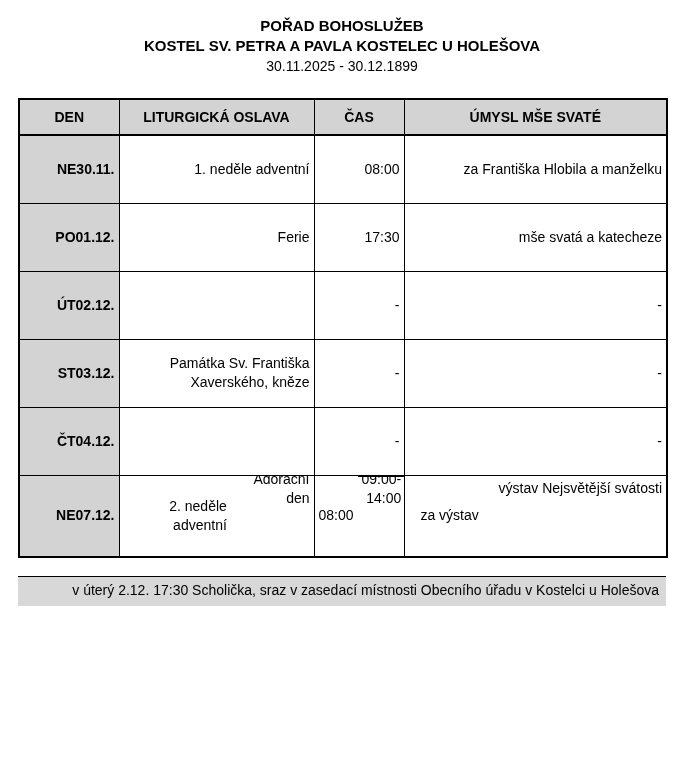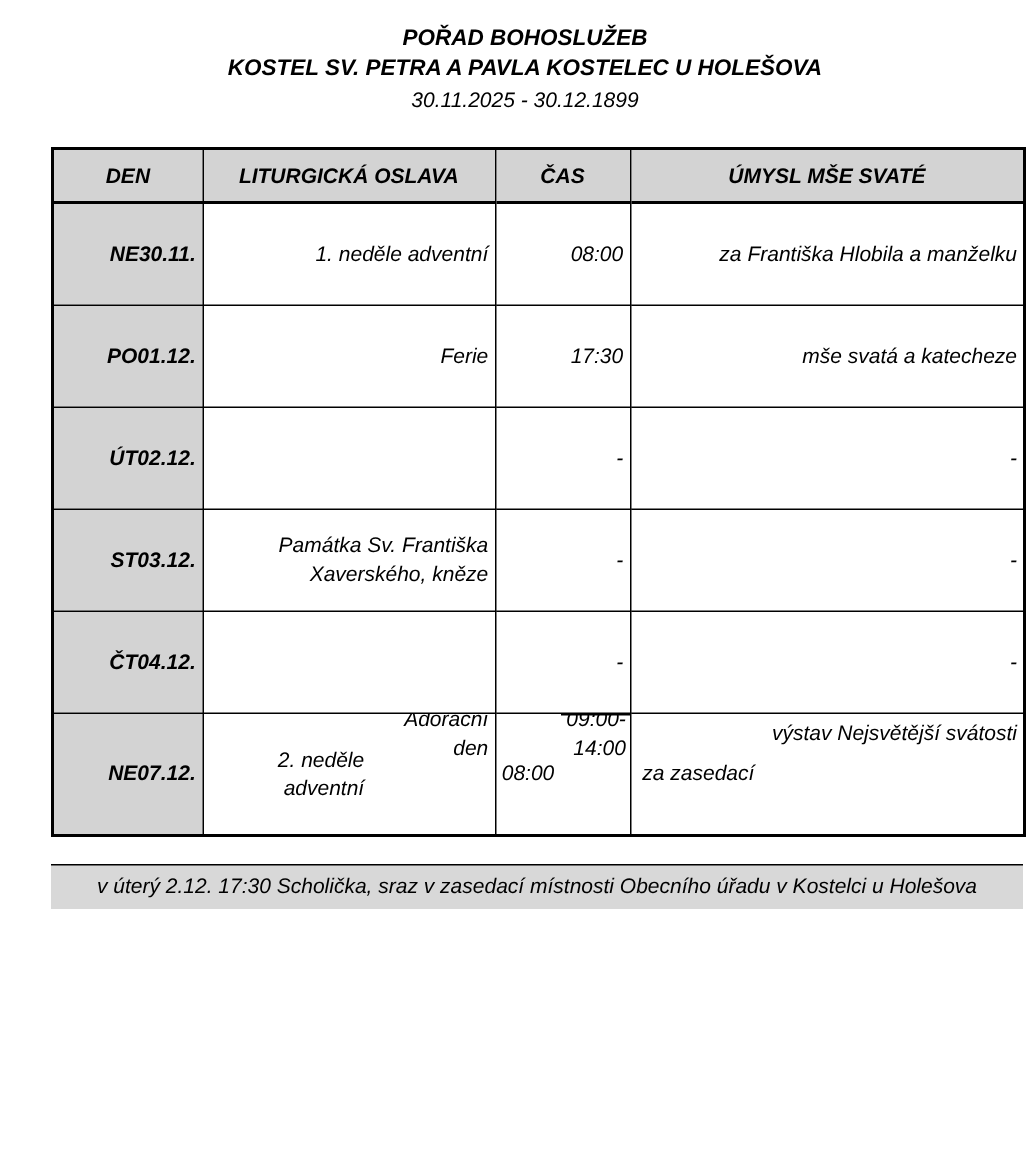--- a/index.html
+++ b/index.html
@@ -5,21 +5,21 @@
   * { box-sizing: border-box; }
   html, body {
     margin: 0;
     padding: 0;
     background: #ffffff;
     width: 684px;
     height: 768px;
     font-family: "Liberation Sans", sans-serif;
     color: #000;
   }
-  .page { padding: 16px 18px 0 34px; font-style: italic; }
+  .page { padding: 16px 18px 0 18px; }
 
   
   .titles { text-align: center; }
   .title-main, .title-sub {
     font-size: 15px;
     font-weight: bold;
     line-height: 20px;
   }
   .title-dates {
     font-size: 14px;
@@ -88,21 +88,21 @@
 
   
   .note {
     width: 648px;
     margin-top: 18px;
     background: var(--note-bg, #d8d8d8);
     border-top: 1px solid #000;
     padding: 4px 7px 6px 7px;
     font-size: 14px;
     line-height: 19px;
-    text-align: center;
+    text-align: right;
   }
 </style>
 </head>
 <body>
 
 <div class="page">
 
   <div class="titles">
     <div class="title-main">POŘAD BOHOSLUŽEB</div>
     <div class="title-sub">KOSTEL SV. PETRA A PAVLA KOSTELEC U HOLEŠOVA</div>
@@ -183,21 +183,21 @@
       </div>
     </td>
     <td class="dual-holder">
       <div class="dual-cell">
         <div class="dual-top">08:00</div>
         <div class="dual-bottom time-bottom">09:00-14:00</div>
       </div>
     </td>
     <td class="dual-holder">
       <div class="dual-cell">
-        <div class="dual-top">za zasedací</div>
+        <div class="dual-top">za výstav</div>
         <div class="dual-bottom">výstav Nejsvětější svátosti</div>
       </div>
     </td>
   </tr>
 </tbody>
   </table>
 
   <div class="note">v úterý 2.12. 17:30 Scholička, sraz v zasedací místnosti Obecního úřadu v Kostelci u Holešova</div>
 
 </div>

